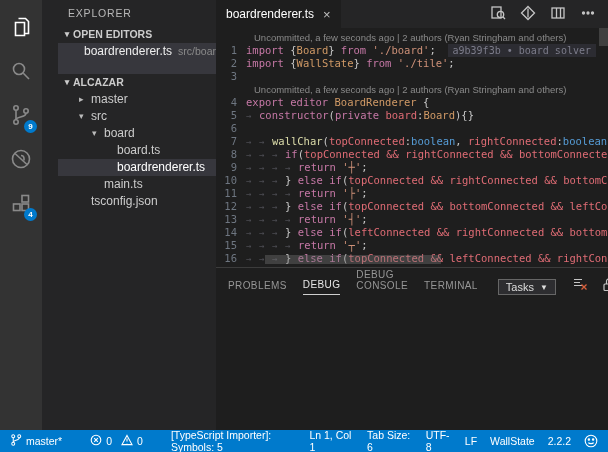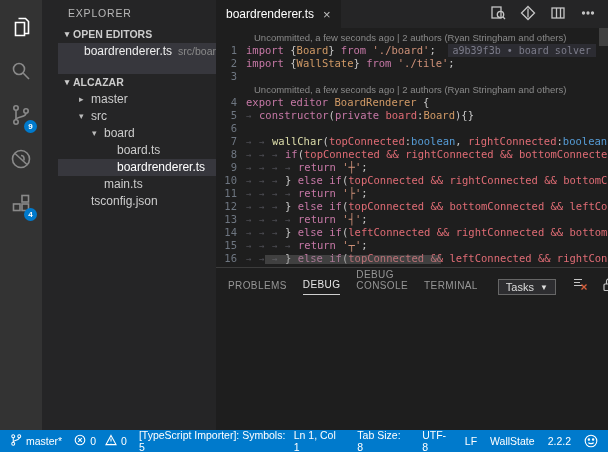--- a/index.html
+++ b/index.html
@@ -54,21 +54,21 @@
   .ptab { font-size:10px; letter-spacing:.4px; color:#969696; cursor:pointer; padding:4px 0; }
   .ptab.active { color:#e7e7e7; border-bottom:1px solid #cfcfcf; }
   .tasks-box { margin-left:4px; border:1px solid #666666; background:#2d2d30; color:#dddddd; font-size:11px; padding:1px 7px; display:flex; gap:6px; align-items:center; cursor:pointer; }
   .tasks-box .dd { font-size:8px; }
   .panel-icons { margin-left:auto; display:flex; gap:13px; align-items:center; padding-right:12px; }
   .panel-icons svg { cursor:pointer; }
   .panel-body { flex:1; }
 
   
   .statusbar { height:22px; background:#007acc; color:#ffffff; display:flex; align-items:center; padding:0 10px; font-size:10.5px; }
-  .sb-left { display:flex; align-items:center; gap:12px; }
+  .sb-left { display:flex; align-items:center; gap:28px; }
   .sb-right { margin-left:auto; display:flex; align-items:center; gap:13px; }
   .sb-cell { display:flex; align-items:center; gap:4px; cursor:pointer; }
   .statusbar svg { stroke:#ffffff; fill:none; stroke-width:1.1; }
 </style>
 </head>
 <body>
 
 <div class="app">
   <div class="main">
 
@@ -286,21 +286,21 @@
               <path d="M6 1.4L11 10.6H1z"></path>
               <path d="M6 4.6v2.8M6 8.9v.3"></path>
             </svg>
         </span>
         <span>0</span>
       </span>
       <span class="sb-cell">[TypeScript Importer]: Symbols: 5</span>
     </div>
     <div class="sb-right">
       <span class="sb-cell">Ln 1, Col 1</span>
-      <span class="sb-cell">Tab Size: 8</span>
+      <span class="sb-cell">Tab Size: 6</span>
       <span class="sb-cell">UTF-8</span>
       <span class="sb-cell">LF</span>
       <span class="sb-cell">WallState</span>
       <span class="sb-cell">2.2.2</span>
       <span class="sb-cell">
         <svg width="14" height="14" viewBox="0 0 14 14">
             <circle cx="7" cy="7" r="5.8"></circle>
             <circle cx="4.9" cy="5.6" r=".7" fill="#ffffff"></circle>
             <circle cx="9.1" cy="5.6" r=".7" fill="#ffffff"></circle>
             <path d="M4.4 8.6c.8 1.3 4.4 1.3 5.2 0"></path>

